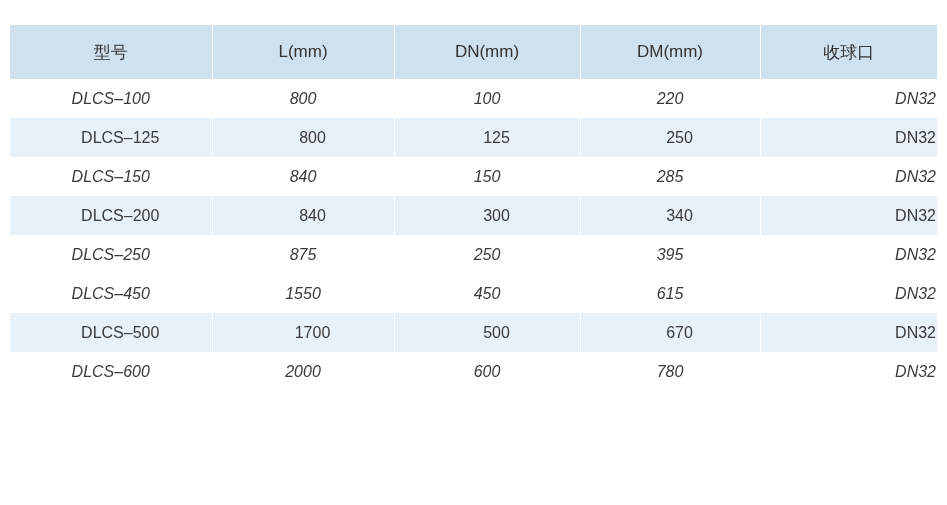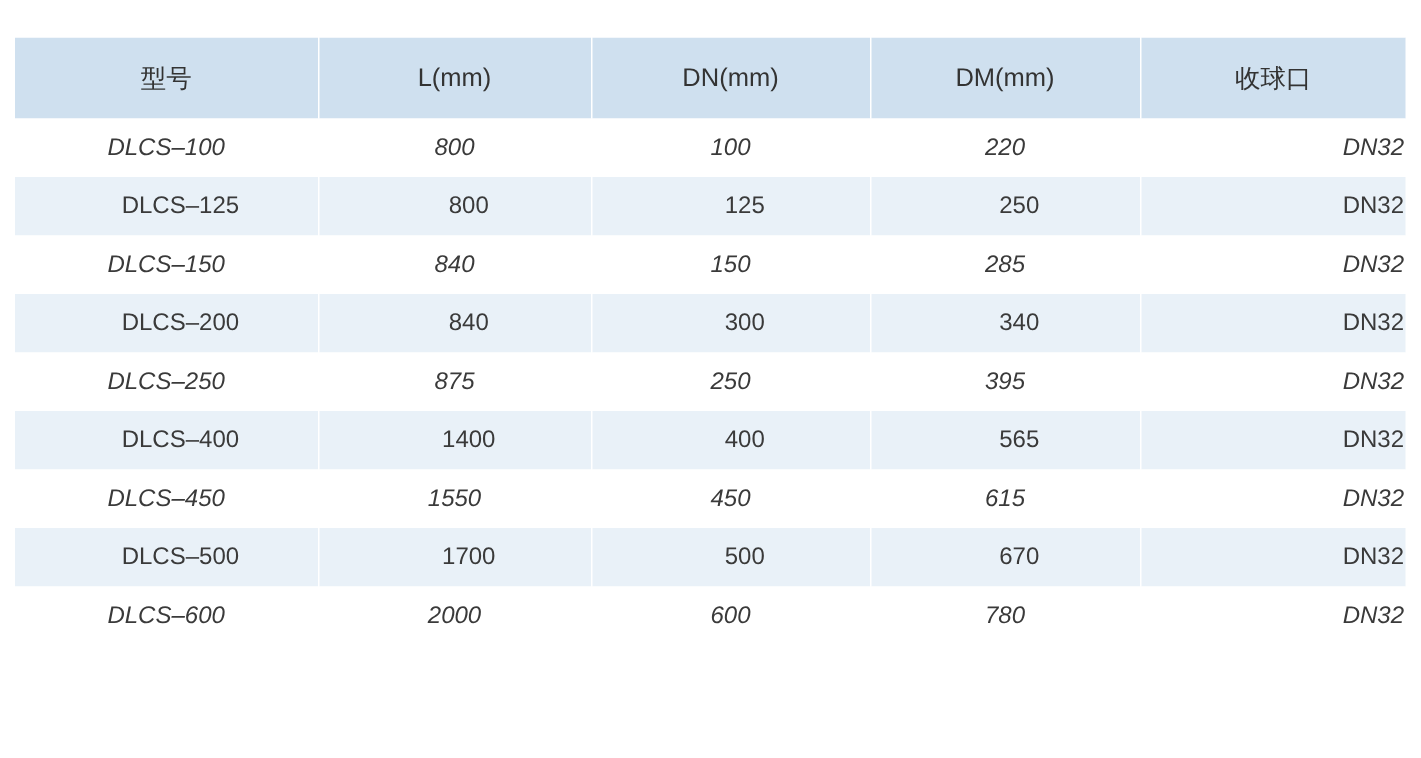--- a/index.html
+++ b/index.html
@@ -107,27 +107,20 @@
         <td>340</td>
         <td>DN32</td>
       </tr>
       <tr class="odd">
         <td>DLCS–250</td>
         <td>875</td>
         <td>250</td>
         <td>395</td>
         <td>DN32</td>
       </tr>
-      <tr class="even">
-        <td>DLCS–400</td>
-        <td>1400</td>
-        <td>400</td>
-        <td>565</td>
-        <td>DN32</td>
-      </tr>
       <tr class="odd">
         <td>DLCS–450</td>
         <td>1550</td>
         <td>450</td>
         <td>615</td>
         <td>DN32</td>
       </tr>
       <tr class="even">
         <td>DLCS–500</td>
         <td>1700</td>

